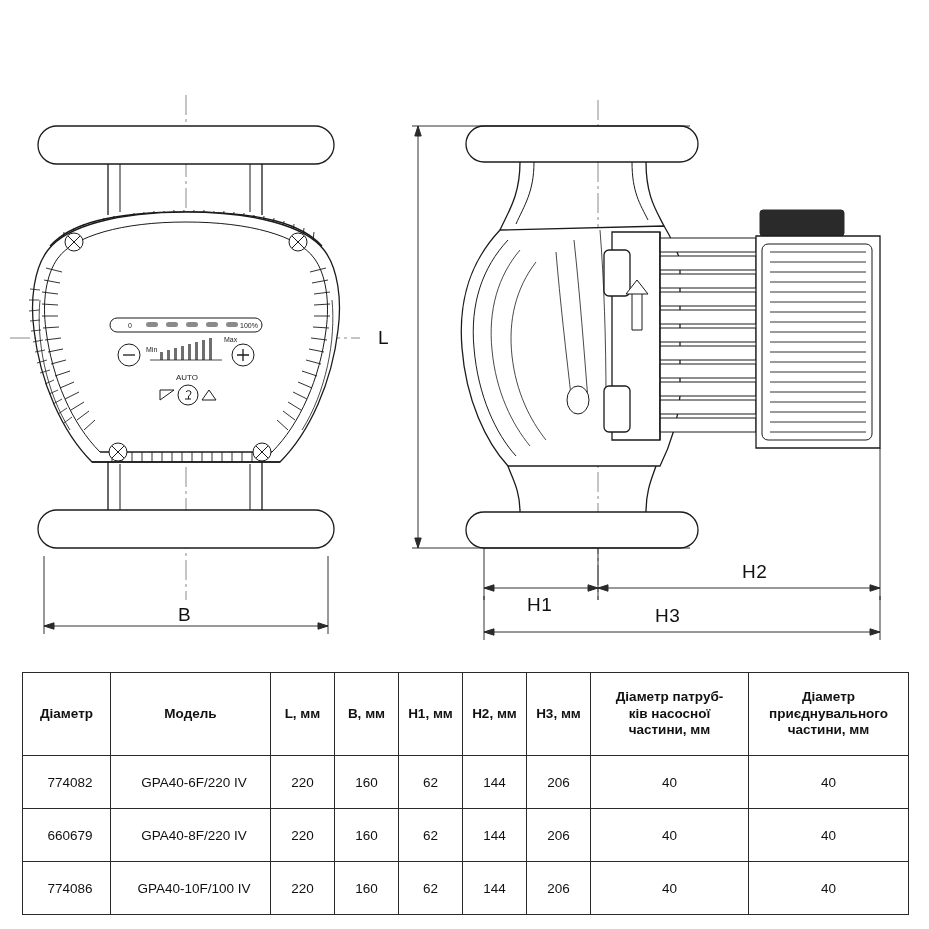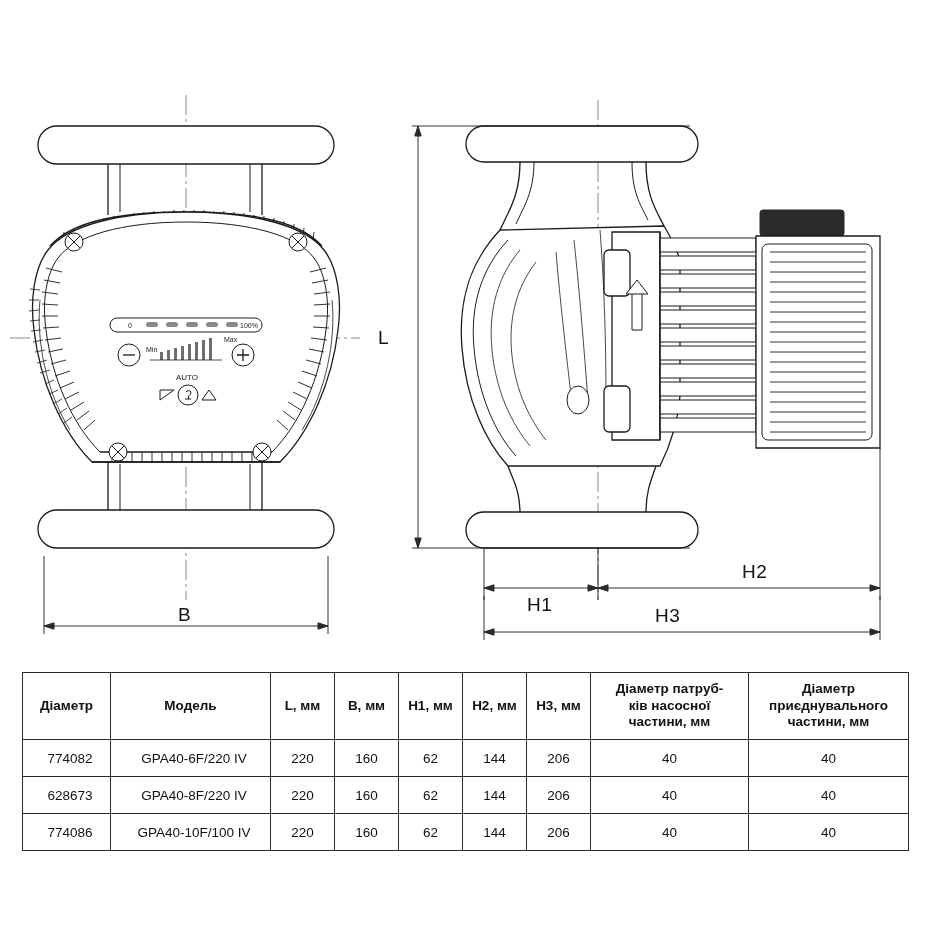--- a/index.html
+++ b/index.html
@@ -52,21 +52,21 @@
     width: 886px;
     table-layout: fixed;
     background: #fff;
   }
   table.spec th, table.spec td {
     border: 1px solid #2a2a2a;
     font-size: 13.5px;
     color: #111;
     text-align: center;
     vertical-align: middle;
-    padding: 4px 3px;
+    padding: 12px 3px;
   }
   table.spec thead th {
     font-weight: bold;
     height: 58px;
     line-height: 1.25;
   }
   table.spec tbody td {
     height: 28px;
     font-weight: normal;
   }
@@ -440,21 +440,21 @@
           <td class="cell-model">GPA40-6F/220 IV</td>
           <td>220</td>
           <td>160</td>
           <td>62</td>
           <td>144</td>
           <td>206</td>
           <td>40</td>
           <td>40</td>
         </tr>
         <tr>
-          <td class="cell-art">628673</td>
+          <td class="cell-art">660679</td>
           <td class="cell-model">GPA40-8F/220 IV</td>
           <td>220</td>
           <td>160</td>
           <td>62</td>
           <td>144</td>
           <td>206</td>
           <td>40</td>
           <td>40</td>
         </tr>
         <tr>

